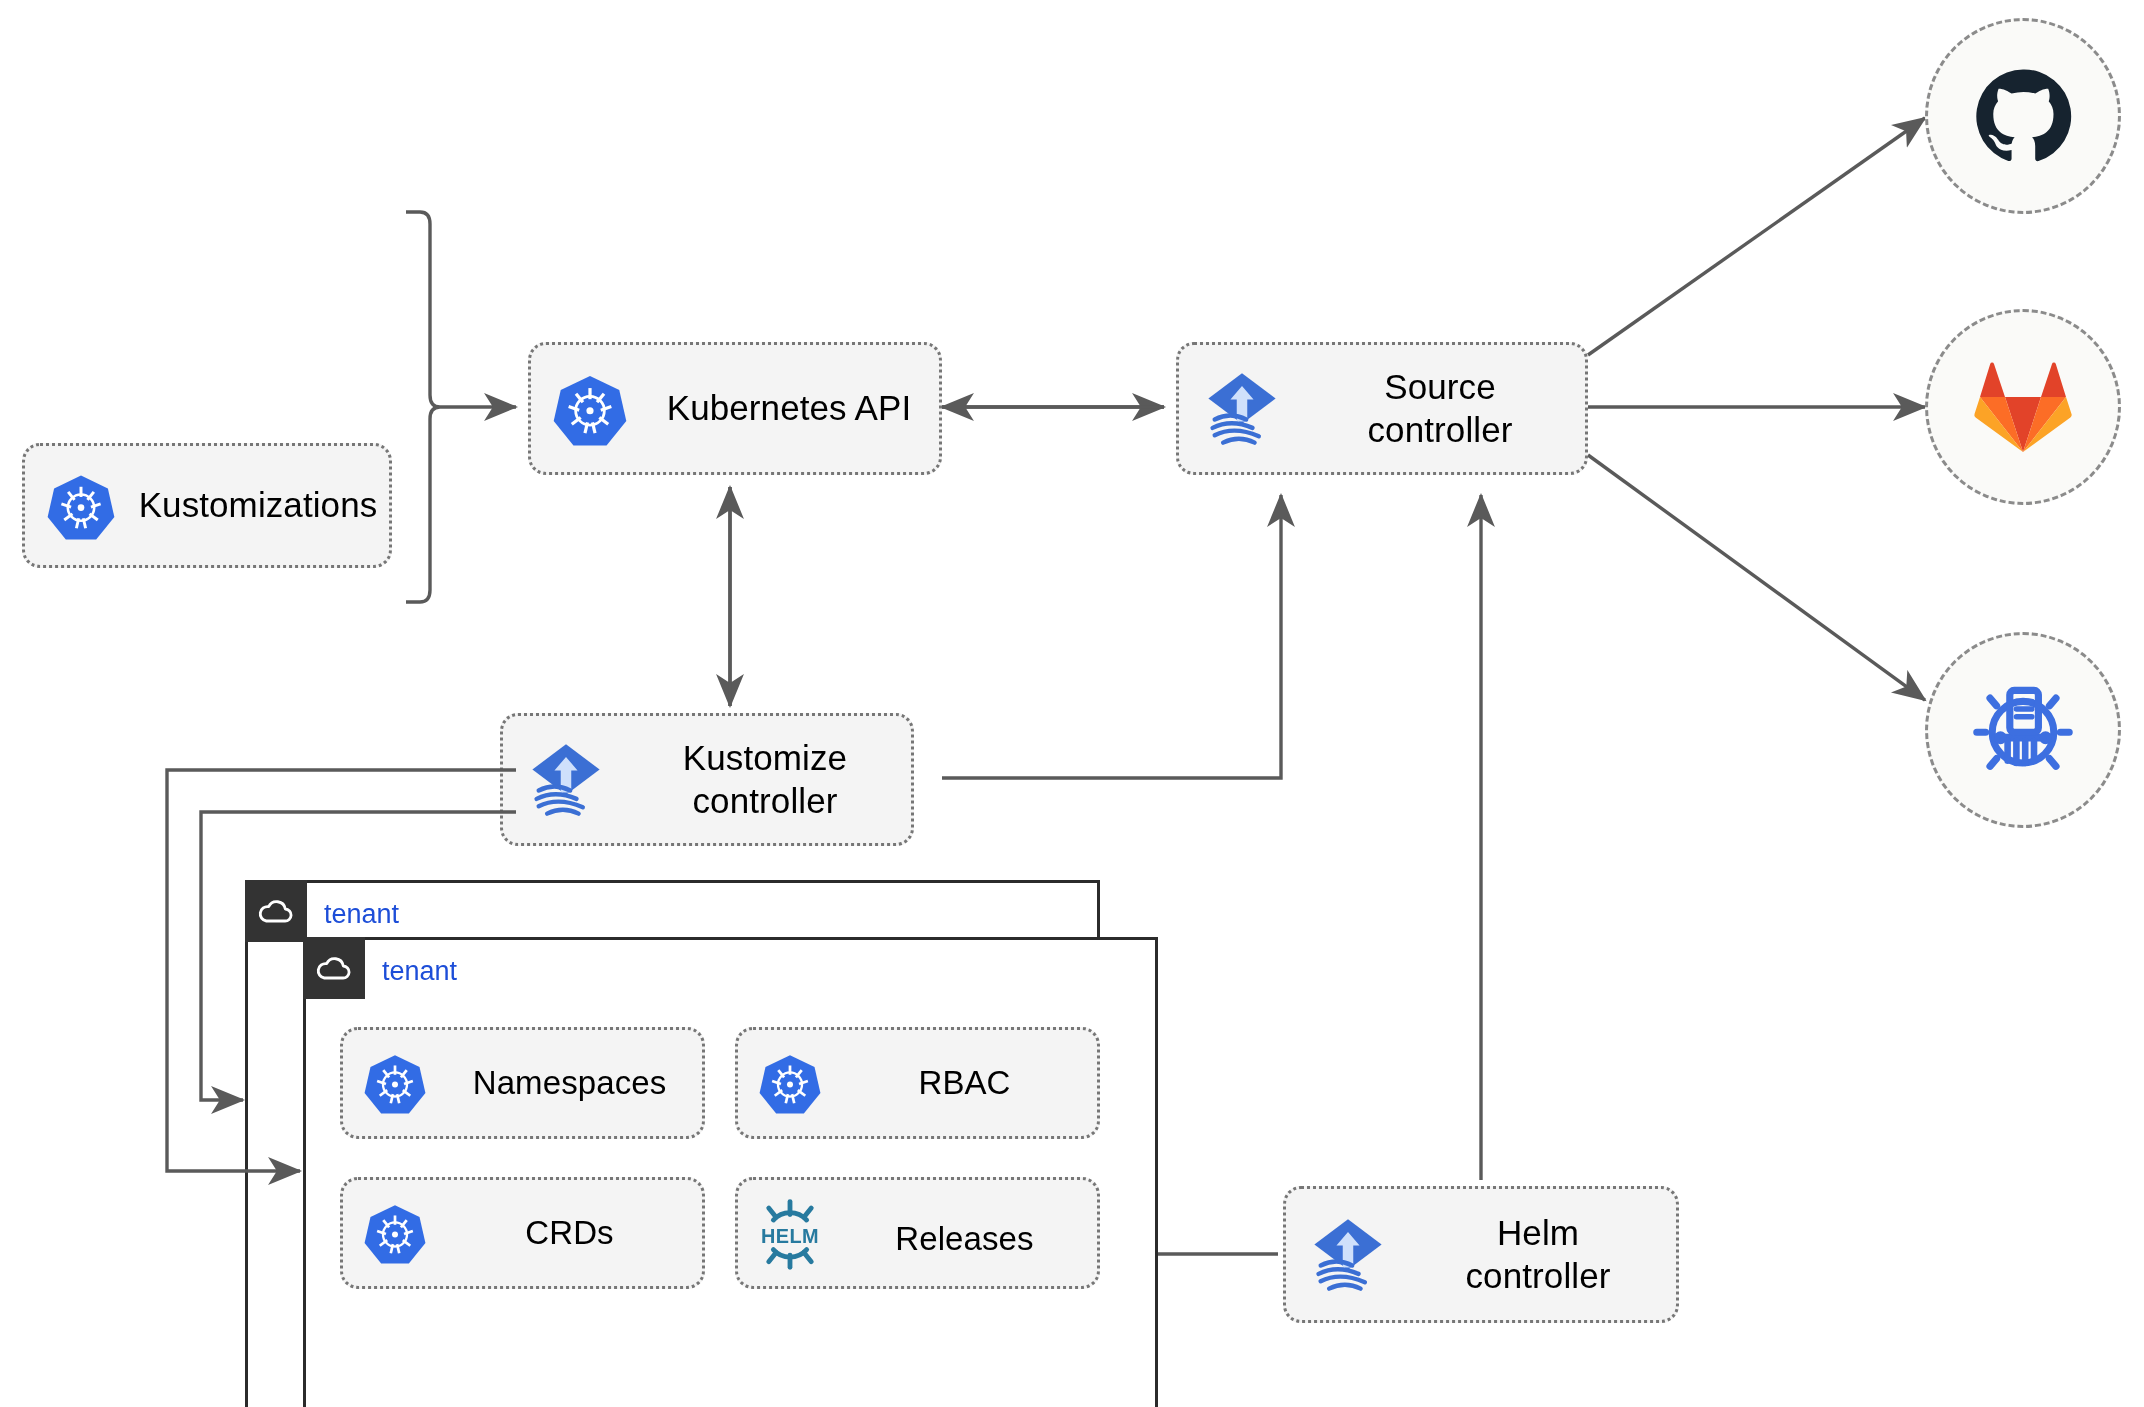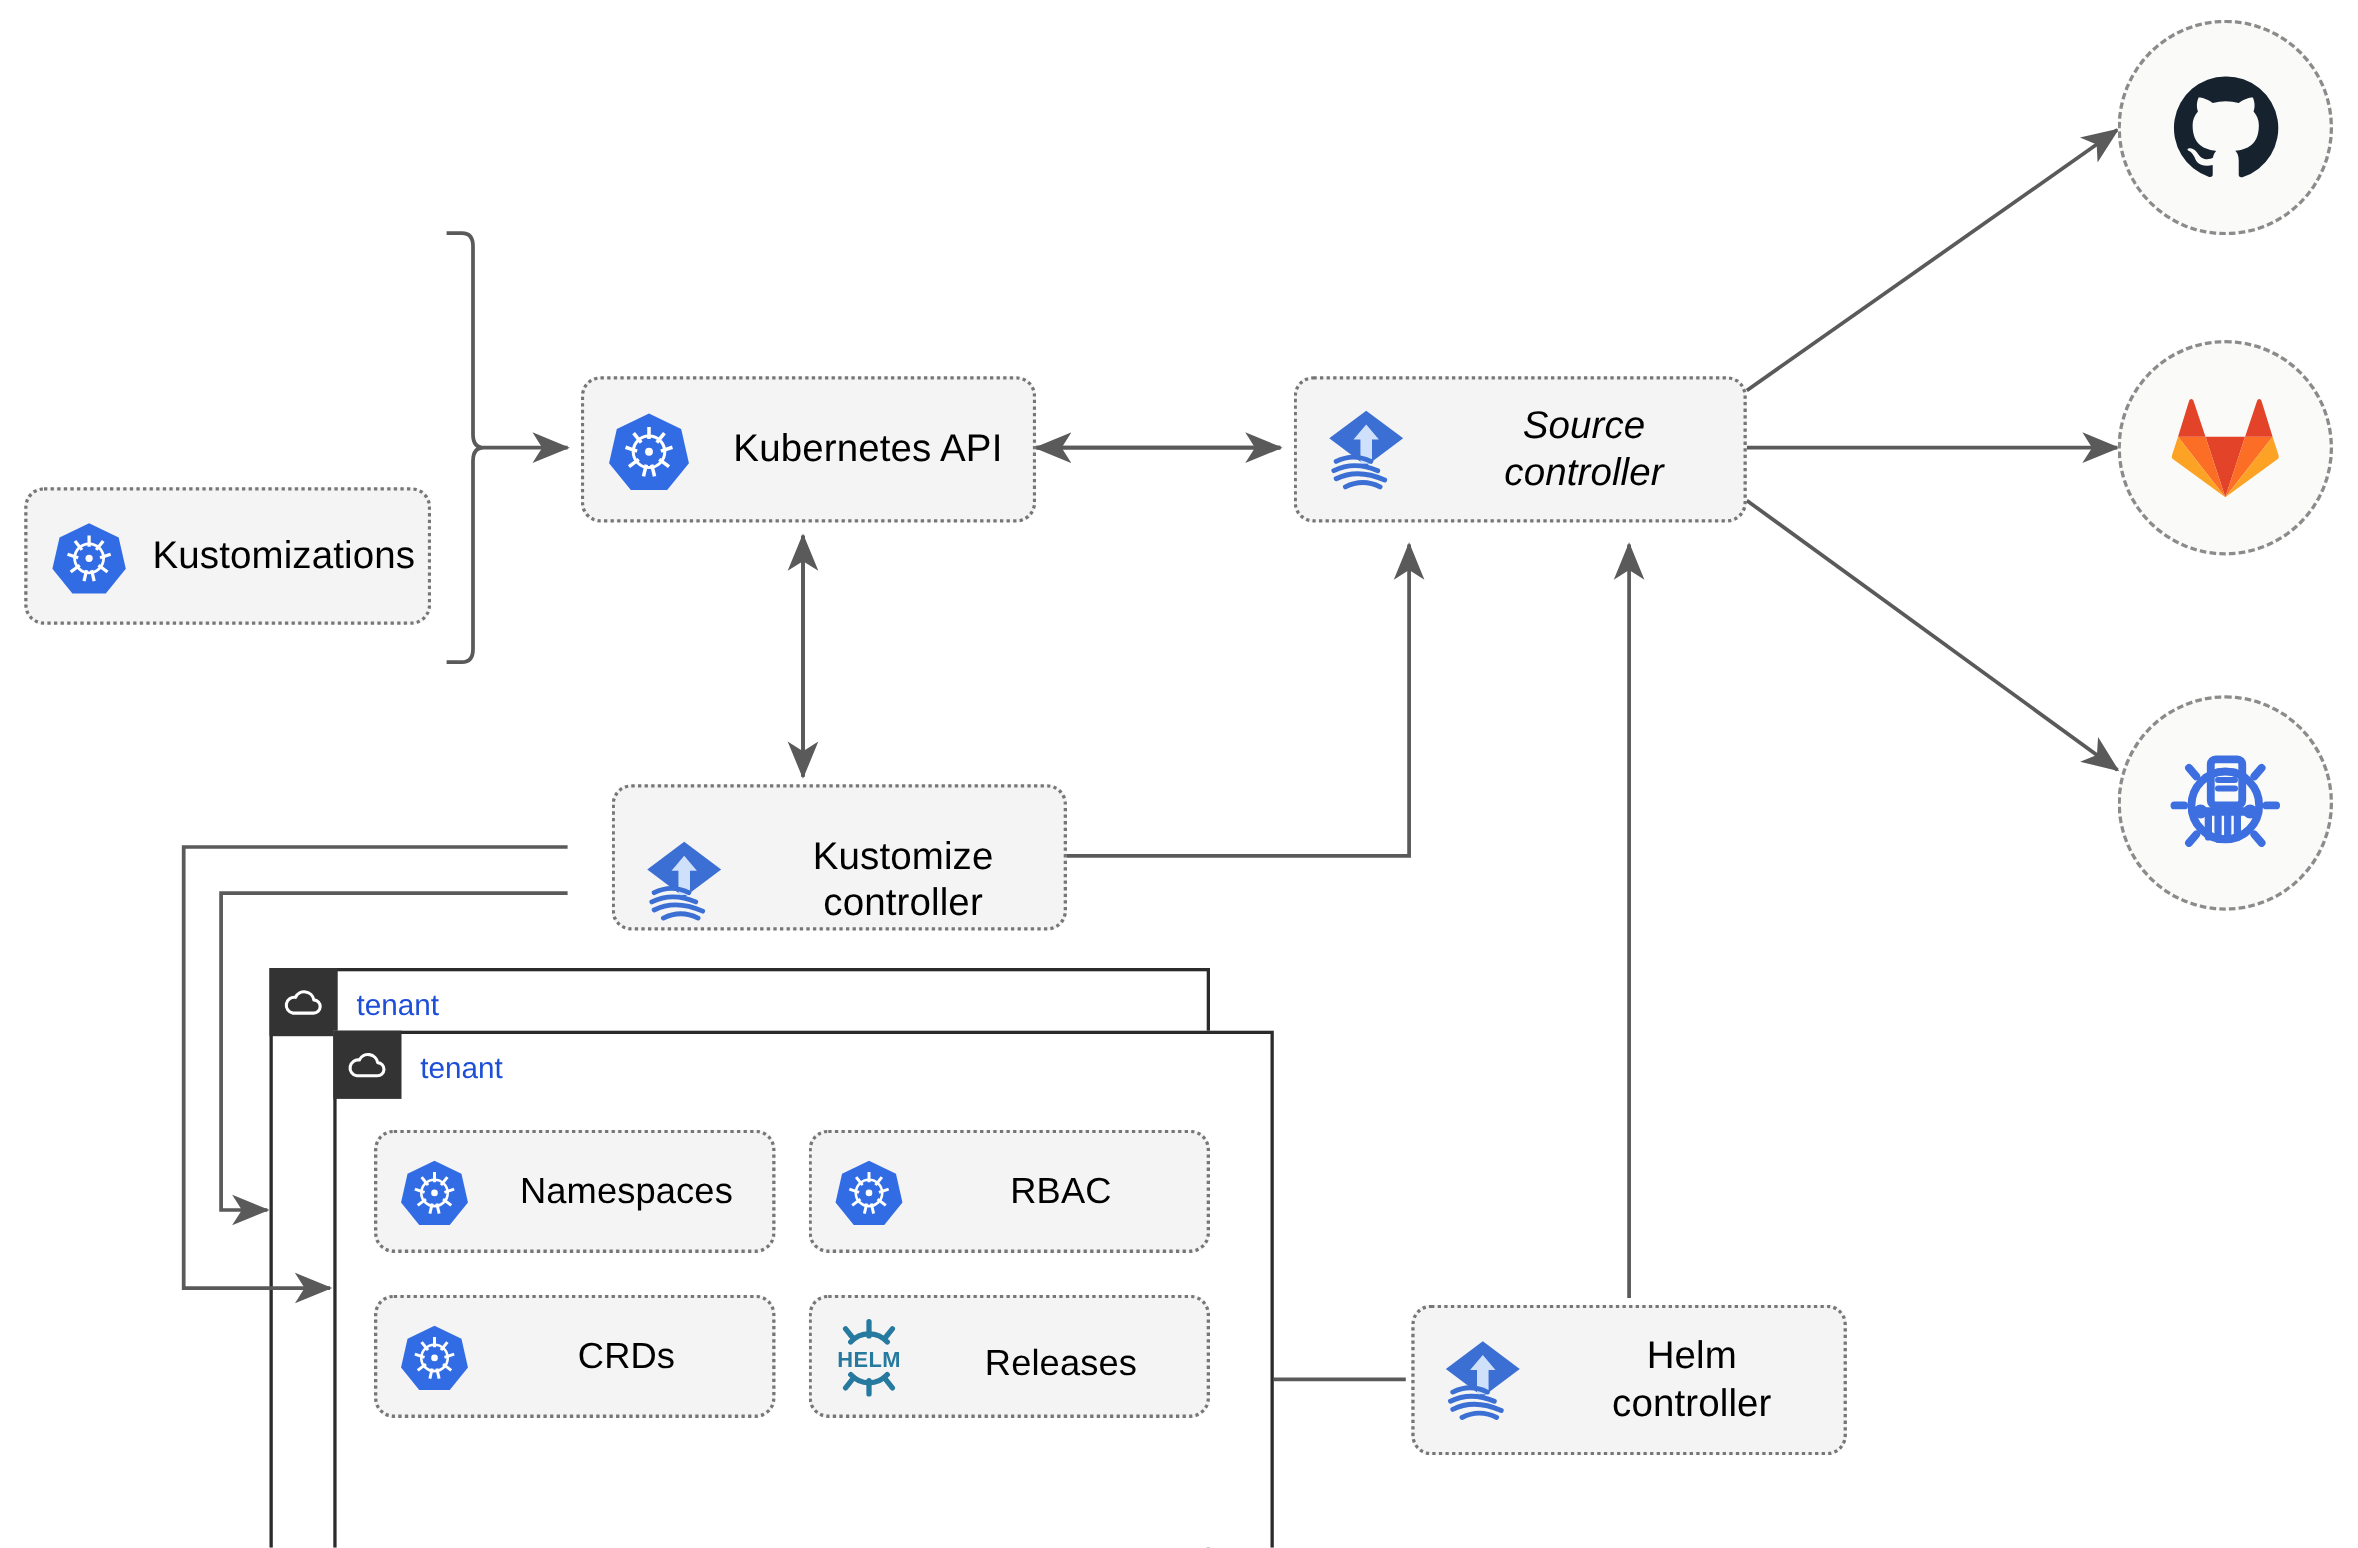--- a/index.html
+++ b/index.html
@@ -176,38 +176,38 @@
           <path d="M46.9 46.3l1.7-2.2-7.7-5.8-1.7 2.2z"></path>
           <path d="M29 53.2l-2.7-.6 2.2-9.4 2.7.6z"></path>
           <path d="M35 53.2l2.7-.6-2.2-9.4-2.7.6z"></path>
           <circle cx="32" cy="33.5" r="12.4" fill="none" stroke="#fff" stroke-width="2.4"></circle>
         </g>
       </svg>
     </div>
     <div class="lbl">Kustomizations</div>
   </div>
 
-  <div class="node" style="left:1176px;top:342px;width:412px;height:133px;font-style:italic;">
+  <div class="node" style="left:1176px;top:342px;width:412px;height:133px;">
     <div class="ico" style="width:126px;">
       <svg width="84" height="84" viewBox="0 0 80 80">
         <path d="M40 6 L72 30 L40 54 L8 30 Z" fill="#3b6fd4"></path>
         <path d="M40 18 L51 31 H45 V52 H35 V31 H29 Z" fill="#cfe0fb"></path>
         <g stroke="#3b6fd4" stroke-width="4.2" fill="none" stroke-linecap="round">
           <path d="M14 50 C24 45 34 45 44 50"></path>
           <path d="M12 58 C24 52 36 52 50 58"></path>
           <path d="M14 65 C26 59 40 59 56 66"></path>
           <path d="M22 72 C32 67 42 67 52 72"></path>
         </g>
       </svg>
     </div>
     <div class="lbl">Source
 controller</div>
   </div>
 
-  <div class="node" style="left:556px;top:713px;width:414px;height:133px;align-items:flex-end;">
+  <div class="node" style="left:500px;top:713px;width:414px;height:133px;">
     <div class="ico" style="width:126px;">
       <svg width="84" height="84" viewBox="0 0 80 80">
         <path d="M40 6 L72 30 L40 54 L8 30 Z" fill="#3b6fd4"></path>
         <path d="M40 18 L51 31 H45 V52 H35 V31 H29 Z" fill="#cfe0fb"></path>
         <g stroke="#3b6fd4" stroke-width="4.2" fill="none" stroke-linecap="round">
           <path d="M14 50 C24 45 34 45 44 50"></path>
           <path d="M12 58 C24 52 36 52 50 58"></path>
           <path d="M14 65 C26 59 40 59 56 66"></path>
           <path d="M22 72 C32 67 42 67 52 72"></path>
         </g>

